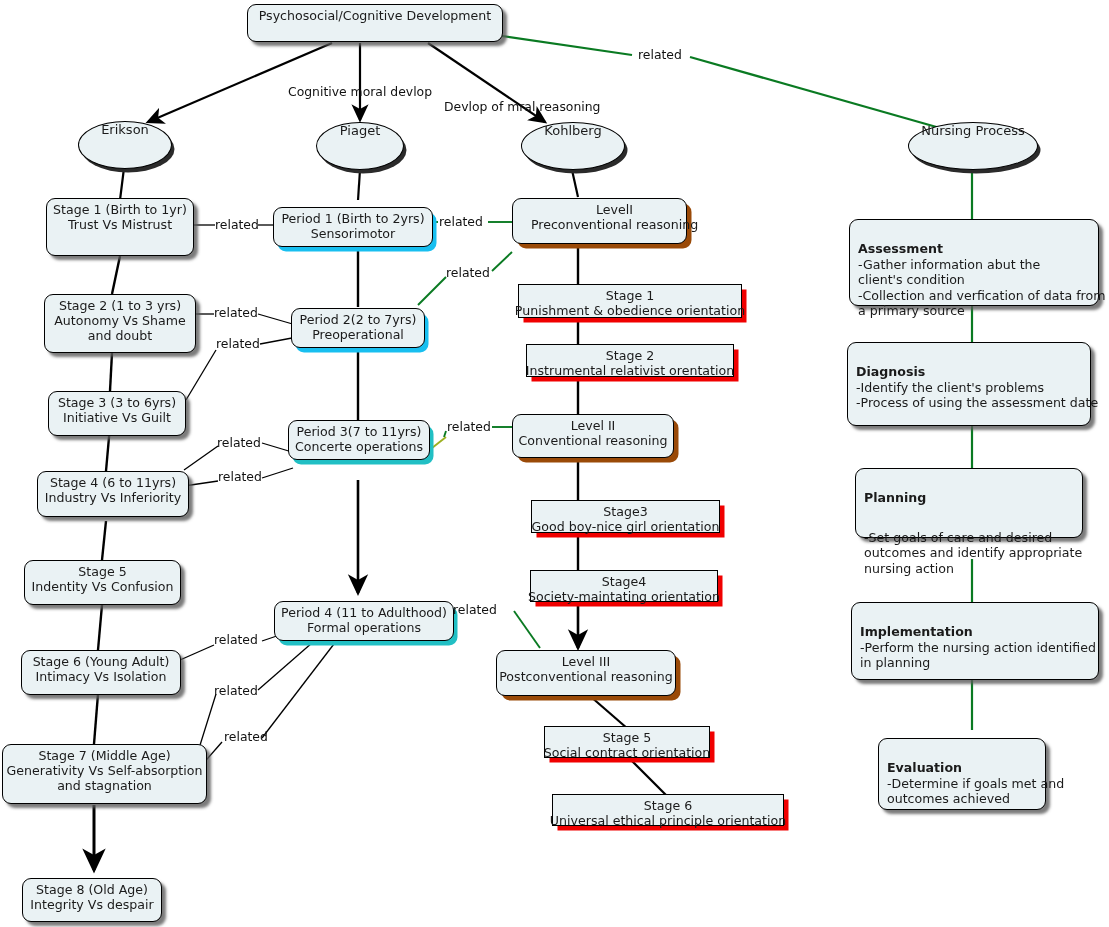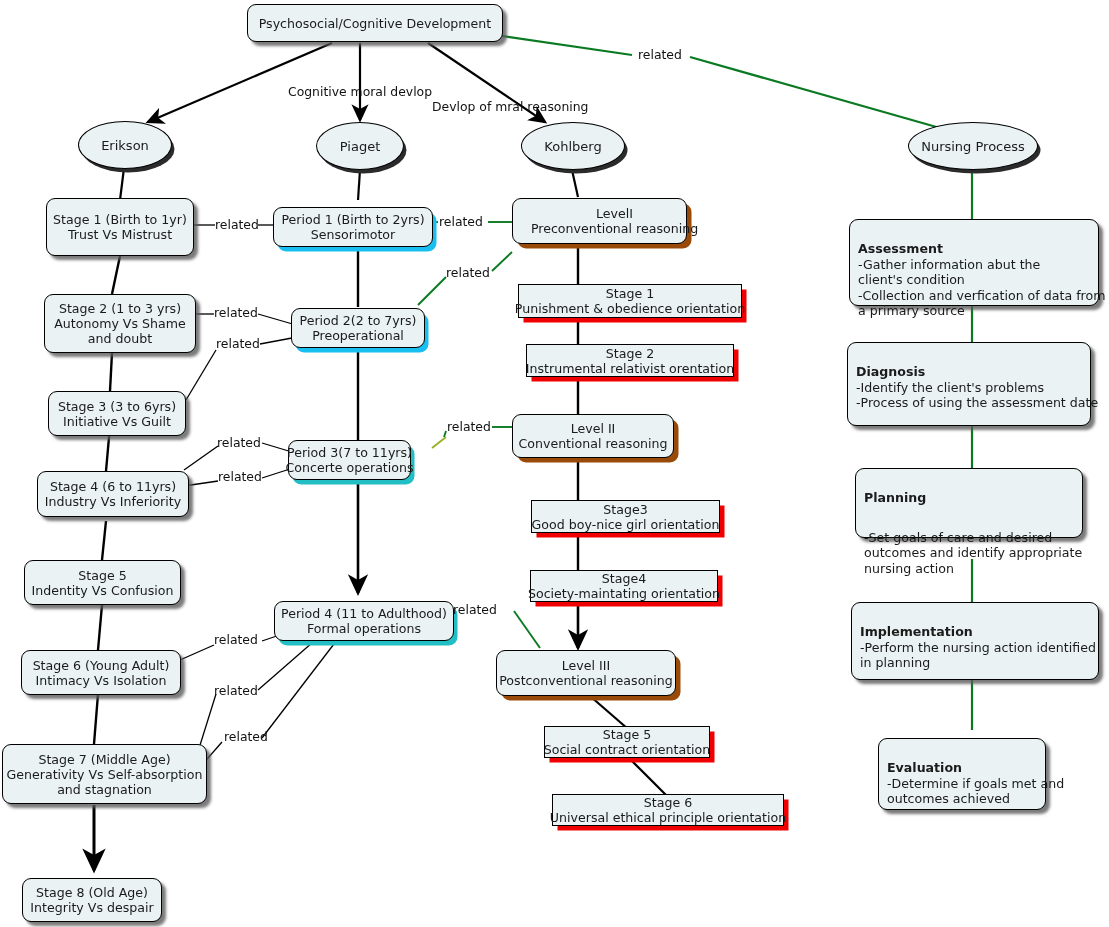--- a/index.html
+++ b/index.html
@@ -30,21 +30,21 @@
     position: absolute;
     background: #eaf2f4;
     border: 1.6px solid #000000;
     color: #1b1b1b;
     font-size: 12.6px;
     line-height: 15px;
     text-align: center;
     display: flex;
     flex-direction: column;
     align-items: center;
-    justify-content: center;
+    justify-content: flex-start;
     padding: 3px 6px;
     white-space: pre;
     z-index: 5;
   }
   .node .ln { display: block; }
 
   
   .oval {
     border-radius: 50%;
     box-shadow: 3px 4px 0 -0.5px #2b2b2b;
@@ -227,21 +227,21 @@
     <span class="ln">Piaget</span>
   </div>
   <div class="node oval" style="left:521px; top:122px; width:104px; height:48px;">
     <span class="ln">Kohlberg</span>
   </div>
   <div class="node oval" style="left:908px; top:122px; width:130px; height:48px;">
     <span class="ln">Nursing Process</span>
   </div>
 
   <div class="elabel" style="left:288px; top:84px;">Cognitive moral devlop</div>
-  <div class="elabel" style="left:432px; top:99px;">Devlop of mral reasoning</div>
+  <div class="elabel" style="left:444px; top:99px;">Devlop of mral reasoning</div>
   <div class="elabel" style="left:638px; top:47px;">related</div>
 
   <div class="node rrect" style="left:46px; top:198px; width:148px; height:58px;">
     <span class="ln">Stage 1 (Birth to 1yr)</span>
     <span class="ln">Trust Vs Mistrust</span>
   </div>
   <div class="node rrect" style="left:44px; top:294px; width:152px; height:59px;">
     <span class="ln">Stage 2 (1 to 3 yrs)</span>
     <span class="ln">Autonomy Vs Shame</span>
     <span class="ln">and doubt</span>
@@ -273,21 +273,21 @@
   </div>
 
   <div class="node piaget-cyan" style="left:273px; top:207px; width:160px; height:40px;">
     <span class="ln">Period 1 (Birth to 2yrs)</span>
     <span class="ln">Sensorimotor</span>
   </div>
   <div class="node piaget-cyan" style="left:291px; top:308px; width:134px; height:40px;">
     <span class="ln">Period 2(2 to 7yrs)</span>
     <span class="ln">Preoperational</span>
   </div>
-  <div class="node piaget-teal" style="left:288px; top:440px; width:123px; height:40px;">
+  <div class="node piaget-teal" style="left:288px; top:420px; width:142px; height:40px;">
     <span class="ln">Period 3(7 to 11yrs)</span>
     <span class="ln">Concerte operations</span>
   </div>
   <div class="node piaget-teal" style="left:274px; top:593px; width:180px; height:40px;margin-top:8px;">
     <span class="ln">Period 4 (11 to Adulthood)</span>
     <span class="ln">Formal operations</span>
   </div>
 
   <div class="node level-brown" style="left:512px; top:198px; width:175px; height:46px;padding-left:36px;">
     <span class="ln">LevelI</span>

